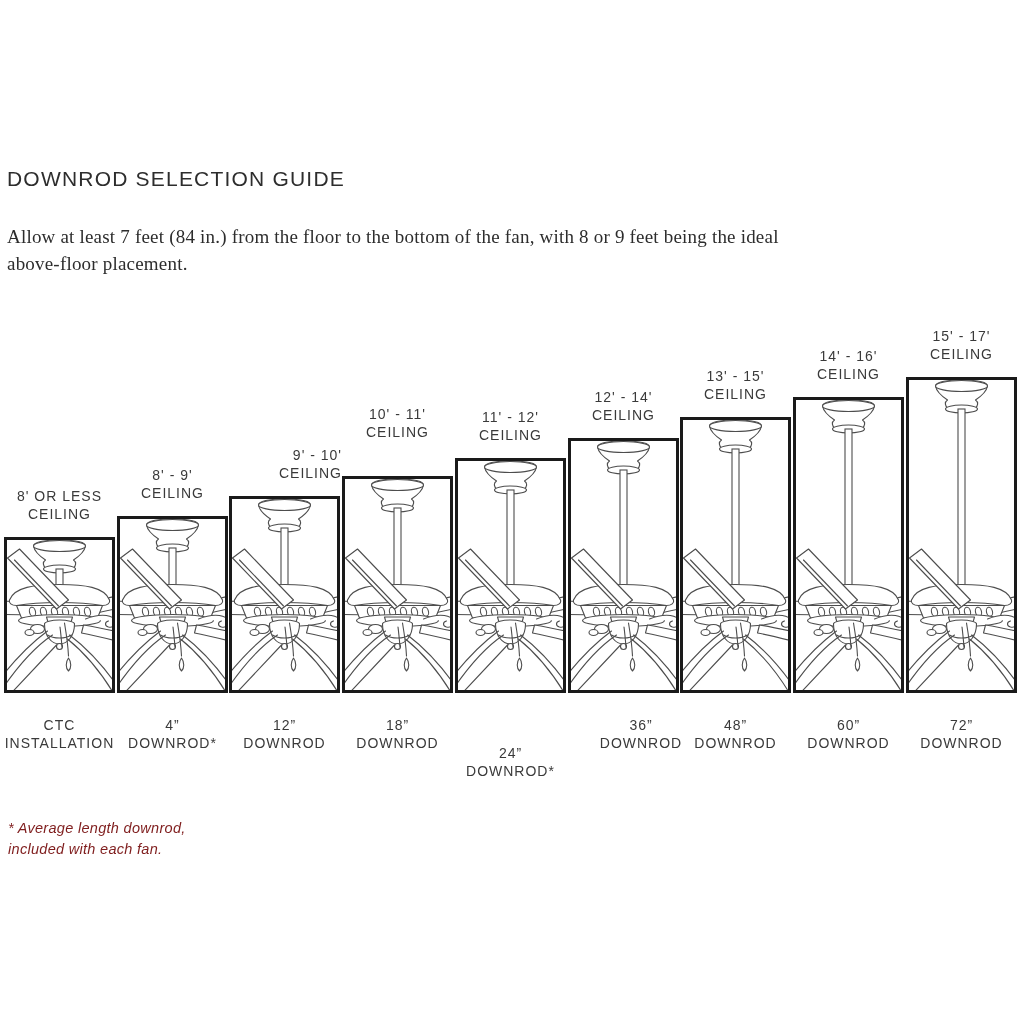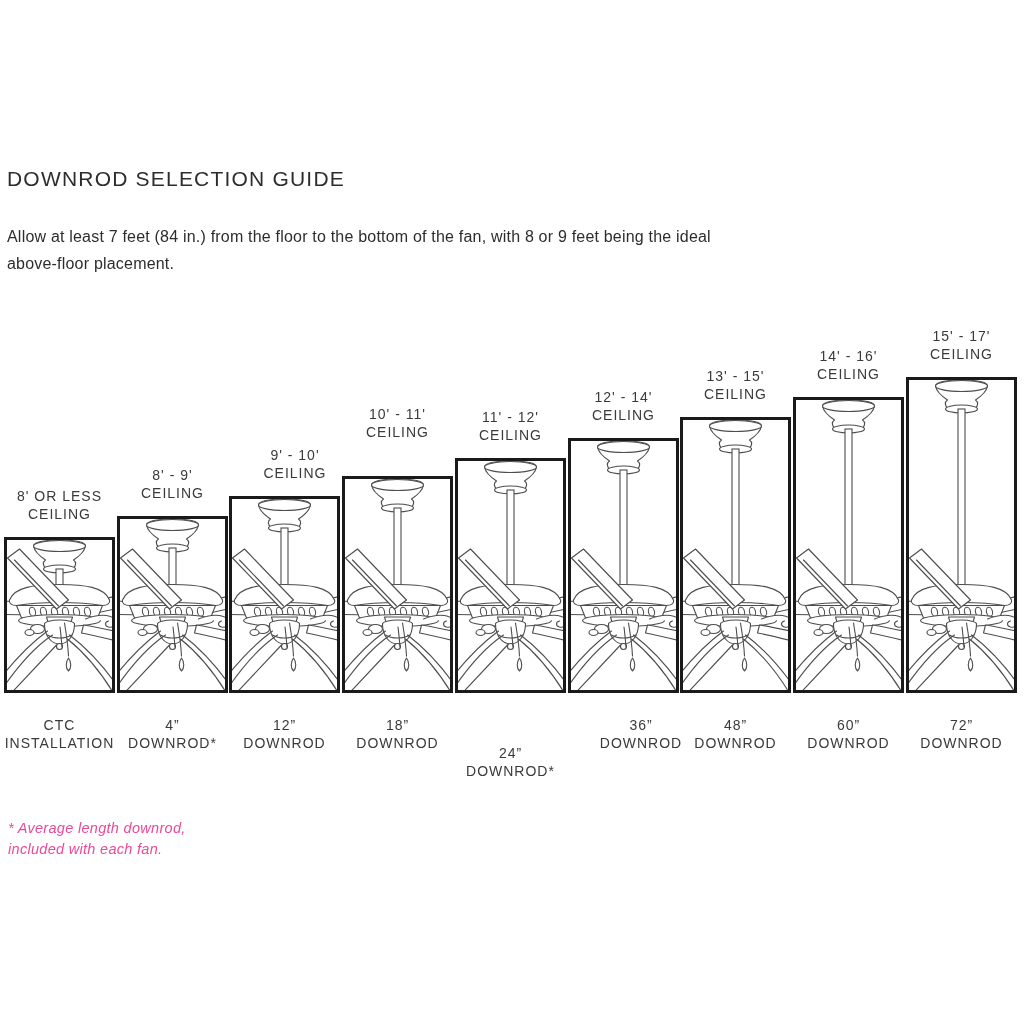--- a/index.html
+++ b/index.html
@@ -1,29 +1,29 @@
 <!DOCTYPE html>
 <html><head>
 <meta charset="utf-8">
 <style>
   html,body{margin:0;padding:0;background:#ffffff;}
   #page{position:relative;width:1024px;height:1024px;background:var(--bg,#fff);overflow:hidden;
         font-family:"Liberation Sans", sans-serif;color:var(--txt,#2d2d2d);}
   #page-title{position:absolute;left:7px;top:167px;font-size:21px;letter-spacing:1.2px;
         color:var(--txt,#2d2d2d);font-weight:400;}
-  #intro{position:absolute;left:7px;top:223px;font-size:16px;line-height:27px;letter-spacing:.2px;}
+  #intro{position:absolute;left:7px;top:223px;font-size:19px;line-height:27px;letter-spacing:.2px;font-family:Liberation Serif, serif;}
   #intro .ln{display:block;}
   #diagram{position:absolute;left:0;top:0;width:1024px;height:1024px;}
   .ceil-label,.rod-label{position:absolute;text-align:center;font-size:14px;line-height:18px;
         letter-spacing:1px;color:#3a3a3a;}
   .ceil-label .ln,.rod-label .ln{display:block;white-space:nowrap;}
   .fan-box{position:absolute;}
   .fan-box svg{display:block;}
   #footnote{position:absolute;left:8px;top:818px;font-size:14.5px;line-height:21px;
-        font-style:italic;color:#ec4899;letter-spacing:.3px;}
+        font-style:italic;color:#7f1d1d;letter-spacing:.3px;}
   #footnote .ln{display:block;}
 </style>
 </head>
 <body>
 
 <div id="page" style="--bg: #ffffff; --txt: #2d2d2d;">
   <div id="page-title">DOWNROD SELECTION GUIDE</div>
   <div id="intro">
     <span class="ln">Allow at least 7 feet (84 in.) from the floor to the bottom of the fan, with 8 or 9 feet being the ideal</span>
     <span class="ln">above-floor placement.</span>
@@ -132,21 +132,21 @@
     <path d="M-3,62 L-50,112" fill="none"></path>
           </g>
     <rect x="1.5" y="1.5" width="108" height="174" fill="none" stroke="#1a1a1a" stroke-width="3"></rect>
   </svg>
       </div>
   <div class="rod-label" style="left: 92.5px; top: 716px; width: 160px;">
     <span class="ln">4”</span>
     <span class="ln">DOWNROD*</span>
   </div>
 
-  <div class="ceil-label" style="left: 220px; top: 446px; width: 150px;">
+  <div class="ceil-label" style="left: 192px; top: 446px; width: 150px; text-align: right;">
     <span class="ln">9' - 10'</span>
     <span class="ln">CEILING</span>
   </div>
   <div class="fan-box" style="left: 229px; top: 496px; width: 111px; height: 197px;">
         <svg width="111" height="197" viewBox="0 0 111 197">
     <rect x="0" y="0" width="111" height="197" fill="#fff"></rect>
     <g transform="translate(55.5,2)" stroke="#4d4d4d" stroke-width="1.1" stroke-linejoin="round">
     <path d="M-26,7 C-26,2.5 -12,1 0,1 C12,1 26,2.5 26,7 C26,13 -26,13 -26,7 Z" fill="#fff"></path>
     <path d="M-26,7 C-25,13 -20,17 -14,21 C-17,23 -17,27 -13,30 L13,30 C17,27 17,23 14,21 C20,17 25,13 26,7" fill="#fff"></path>
     <ellipse cx="0" cy="7" rx="26" ry="5.5" fill="#fff"></ellipse>

